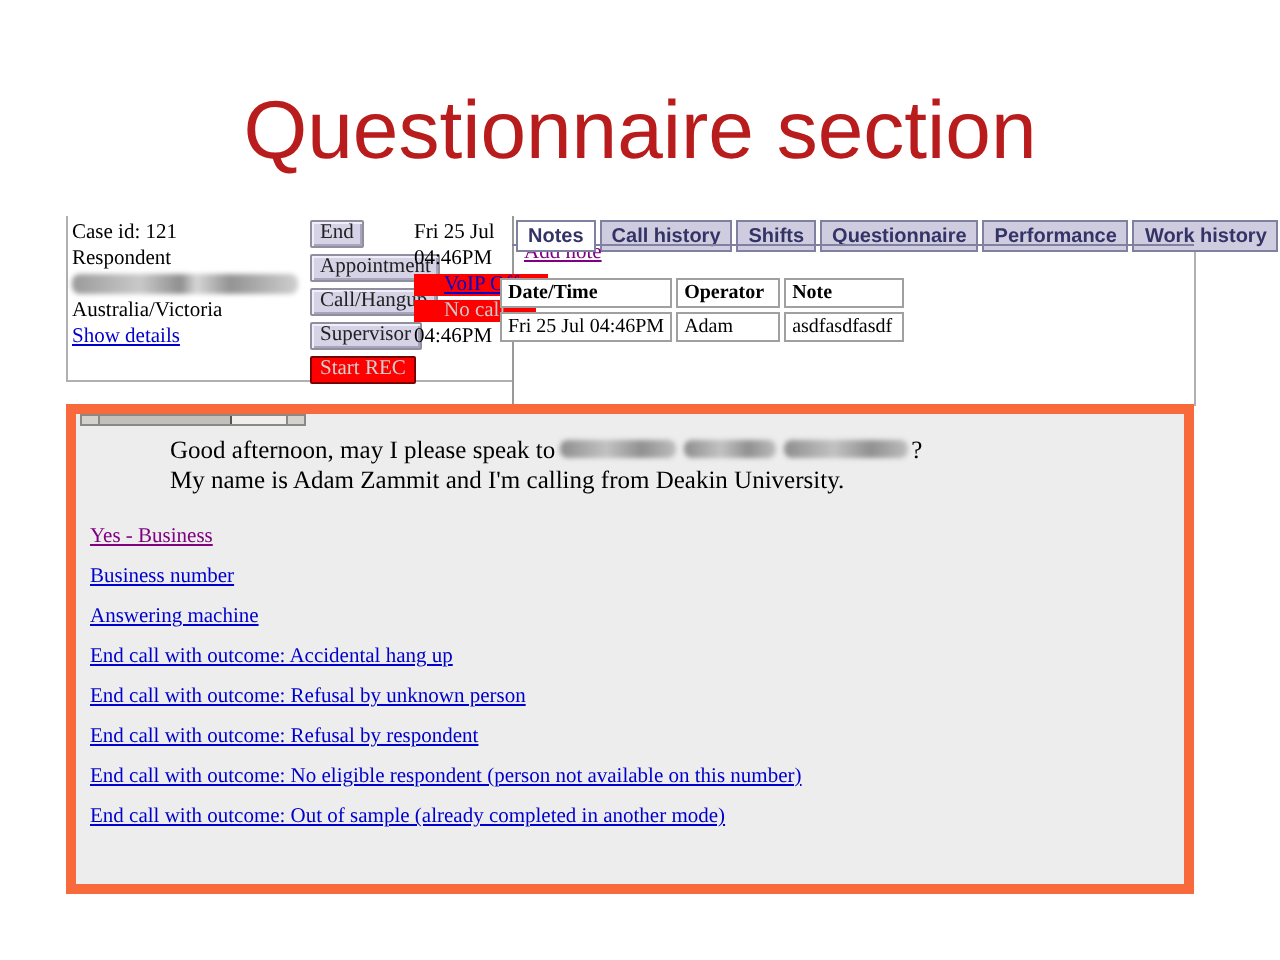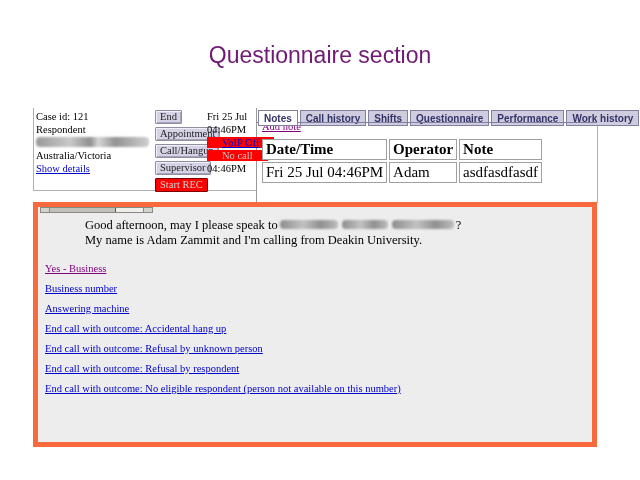--- a/index.html
+++ b/index.html
@@ -4,21 +4,21 @@
 <style>
   * { margin:0; padding:0; box-sizing:border-box; }
   html,body { background:#fff; }
   .slide {
     position:relative; width:640px; height:480px; background:#ffffff;
     overflow:hidden; font-family:"Liberation Serif", serif;
   }
   .title {
     position:absolute; left:0; top:42px; width:640px; text-align:center;
     font-family:"Liberation Sans", sans-serif; font-weight:400;
-    font-size:23px; color:#701a75;
+    font-size:41px; color:#b91c1c;
   }
   
   .vline { position:absolute; width:1px; background:#b0b0b0; }
   .hline { position:absolute; height:1px; background:#b0b0b0; }
   .pane-left-border   { left:33px;  top:108px; height:83px; }
   .pane-bottom-border { left:33px;  top:190px; width:224px; }
   .pane-divider       { left:256px; top:108px; height:95px; background:#999; }
   .pane-right-border  { left:597px; top:110px; height:93px; }
   
   .case-pane {
@@ -56,23 +56,23 @@
   .tab {
     font-family:"Liberation Sans", sans-serif; font-weight:bold; font-size:10px;
     color:#333366; background:#D0CCE0; border:1px solid #8080a0;
     padding:2px 5px 1px 5px; margin-right:2px; cursor:pointer; white-space:nowrap;
   }
   .tab.active { background:#ffffff; position:relative; z-index:2; }
   .tabs-underline { left:256px; top:122px; width:341px; background:#8080a0; z-index:1; }
   
   .add-note { position:absolute; left:262px; top:121px; font-size:10.5px; }
   .notes-table {
-    position:absolute; left:260px; top:137px;
+    position:absolute; left:248px; top:137px;
     border-collapse:separate; border-spacing:2px;
-    font-size:15px; color:#000;
+    font-size:10px; color:#000;
   }
   .notes-table td, .notes-table th {
     border:1px solid #a0a0a0; background:#fff; padding:1px 3px;
     text-align:left; font-weight:normal; white-space:nowrap;
   }
   .notes-table th { font-weight:bold; }
   .col-dt { width:84px; } .col-op { width:52px; } .col-nt { width:60px; }
   
   .qbox {
     position:absolute; left:33px; top:202px; width:564px; height:245px;
@@ -174,16 +174,17 @@
     </div>
 
     <div class="q-links">
       <div class="q-link-row"><a class="lnk visited">Yes - Business</a></div>
       <div class="q-link-row"><a class="lnk blue">Business number</a></div>
       <div class="q-link-row"><a class="lnk blue">Answering machine</a></div>
       <div class="q-link-row"><a class="lnk blue">End call with outcome: Accidental hang up</a></div>
       <div class="q-link-row"><a class="lnk blue">End call with outcome: Refusal by unknown person</a></div>
       <div class="q-link-row"><a class="lnk blue">End call with outcome: Refusal by respondent</a></div>
       <div class="q-link-row"><a class="lnk blue">End call with outcome: No eligible respondent (person not available on this number)</a></div>
+      <div class="q-link-row"><a class="lnk blue">End call with outcome: Out of sample (already completed in another mode)</a></div>
     </div>
   </div>
 
 </div>
 
 </body></html>

